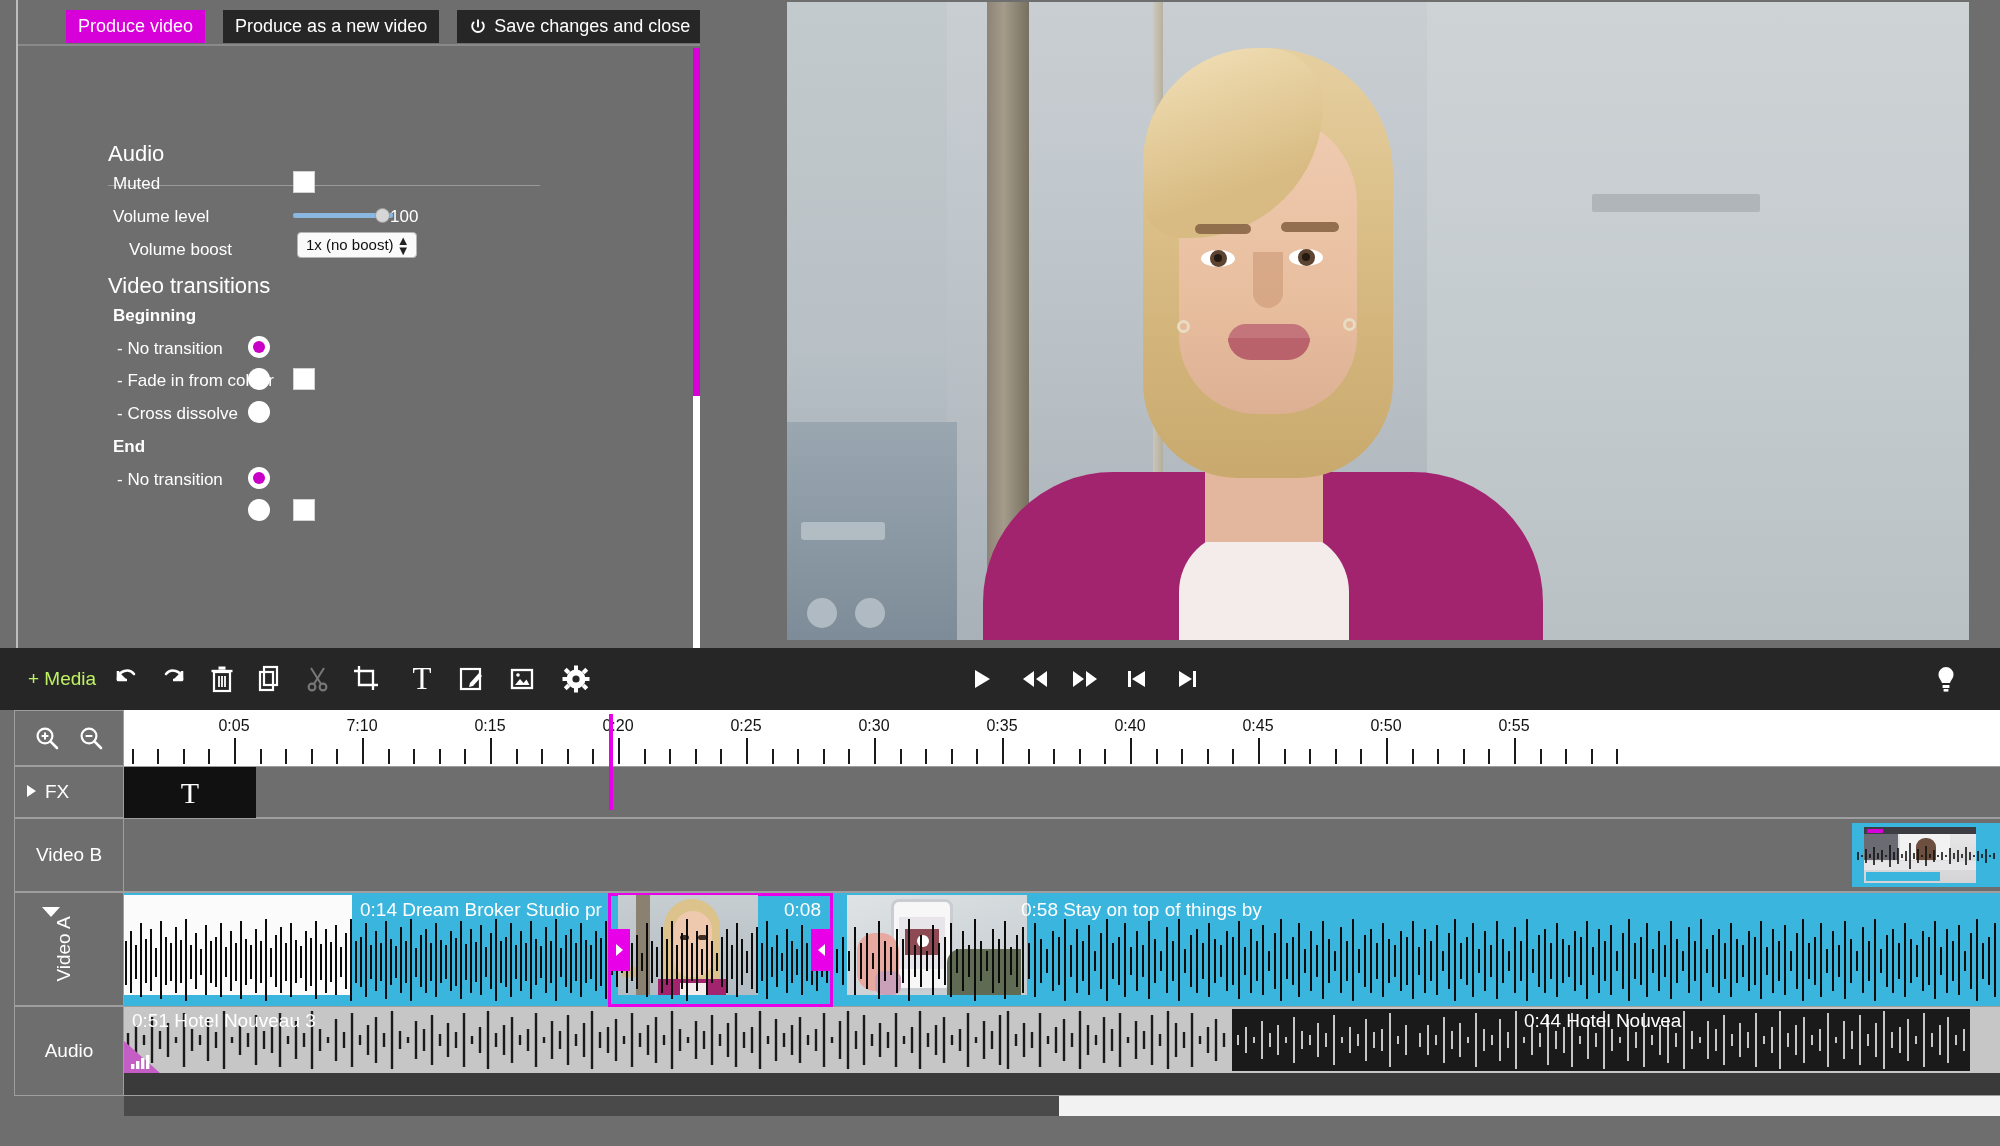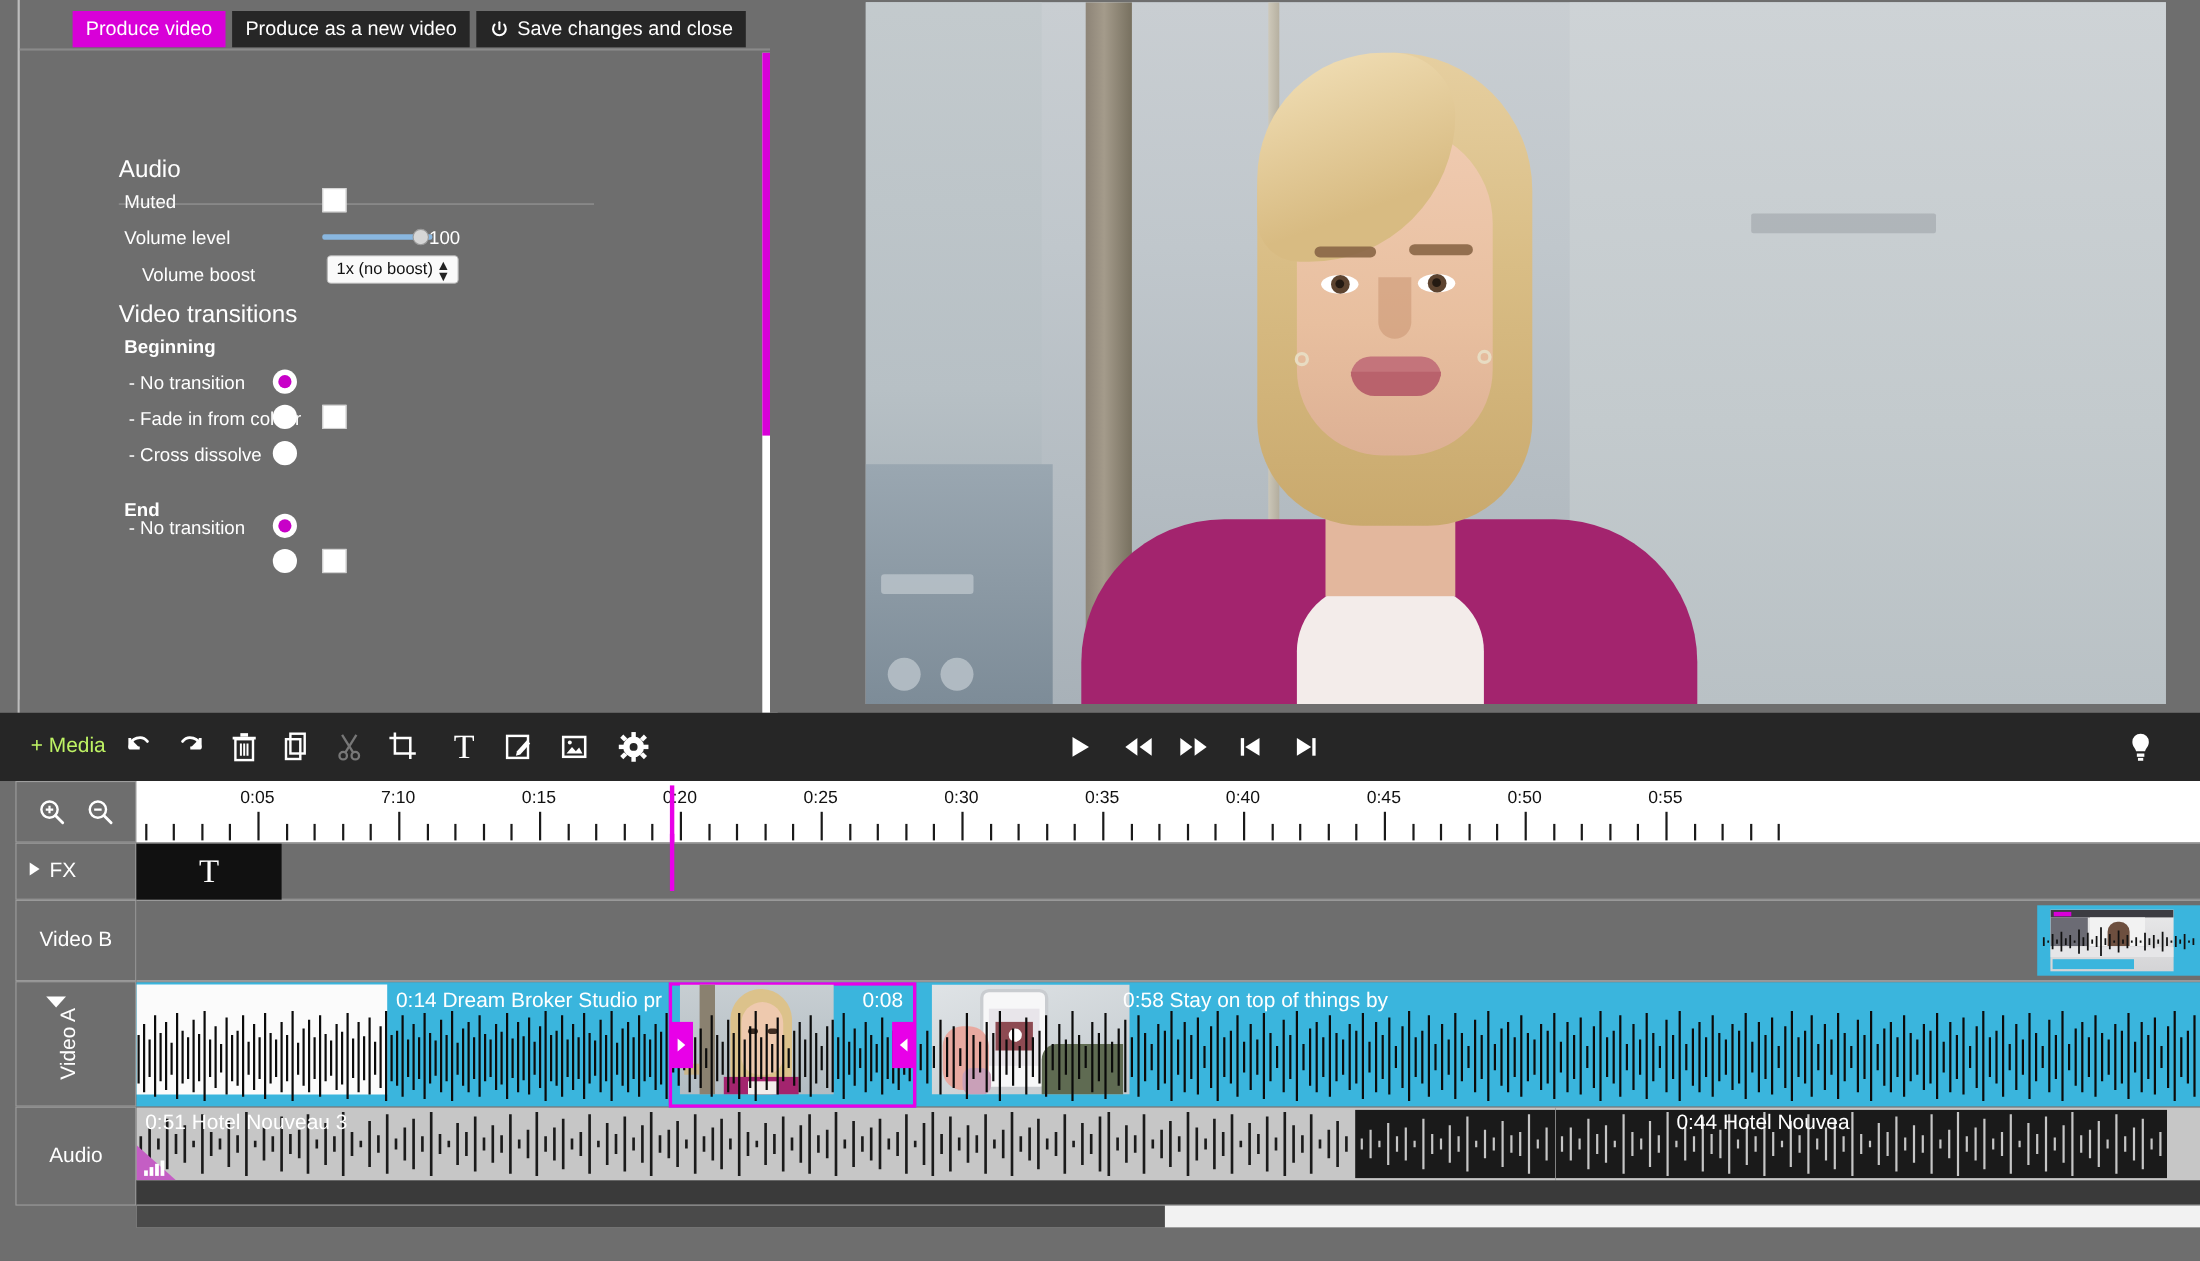--- a/index.html
+++ b/index.html
@@ -19,21 +19,21 @@
     background: #6e6e6e;
   }
   #panel-border-left {
     position: absolute; left: 16px; top: 0; width: 2px; height: 648px;
     background: #bdbdbd;
   }
 
   
   #action-bar {
     position: absolute; left: 66px; top: 10px;
-    display: flex; gap: 6px; align-items: stretch;
+    display: flex; gap: 18px; align-items: stretch;
     height: 38px;
   }
   .act-btn {
     display: flex; align-items: center; gap: 7px;
     padding: 0 12px; height: 33px;
     background: #262626; color: #ffffff;
     font-size: 18px; line-height: 33px;
     border: none; cursor: pointer; white-space: nowrap;
     font-family: "Liberation Sans", sans-serif;
   }
@@ -437,21 +437,21 @@
       <div class="row-label" style="left:117px; top:203px;">- No transition</div>
       <div class="radio-ui checked" style="left:248px; top:200px;"></div>
 
       <div class="row-label" style="left:117px; top:235px;">- Fade in from colour</div>
       <div class="radio-ui" style="left:248px; top:232px;"></div>
       <div class="color-swatch" style="left:293px; top:232px;"></div>
 
       <div class="row-label" style="left:117px; top:268px;">- Cross dissolve</div>
       <div class="radio-ui" style="left:248px; top:265px;"></div>
 
-      <div class="sub-label" style="left:113px; top:301px;margin-top:17px;">End</div>
+      <div class="sub-label" style="left:113px; top:301px;">End</div>
 
       <div class="row-label" style="left:117px; top:334px;">- No transition</div>
       <div class="radio-ui checked" style="left:248px; top:331px;"></div>
 
       <div class="radio-ui" style="left:248px; top:363px;"></div>
       <div class="color-swatch" style="left:293px; top:363px;"></div>
     </div>
 
     <div id="panel-bottom-fade"></div>
 

